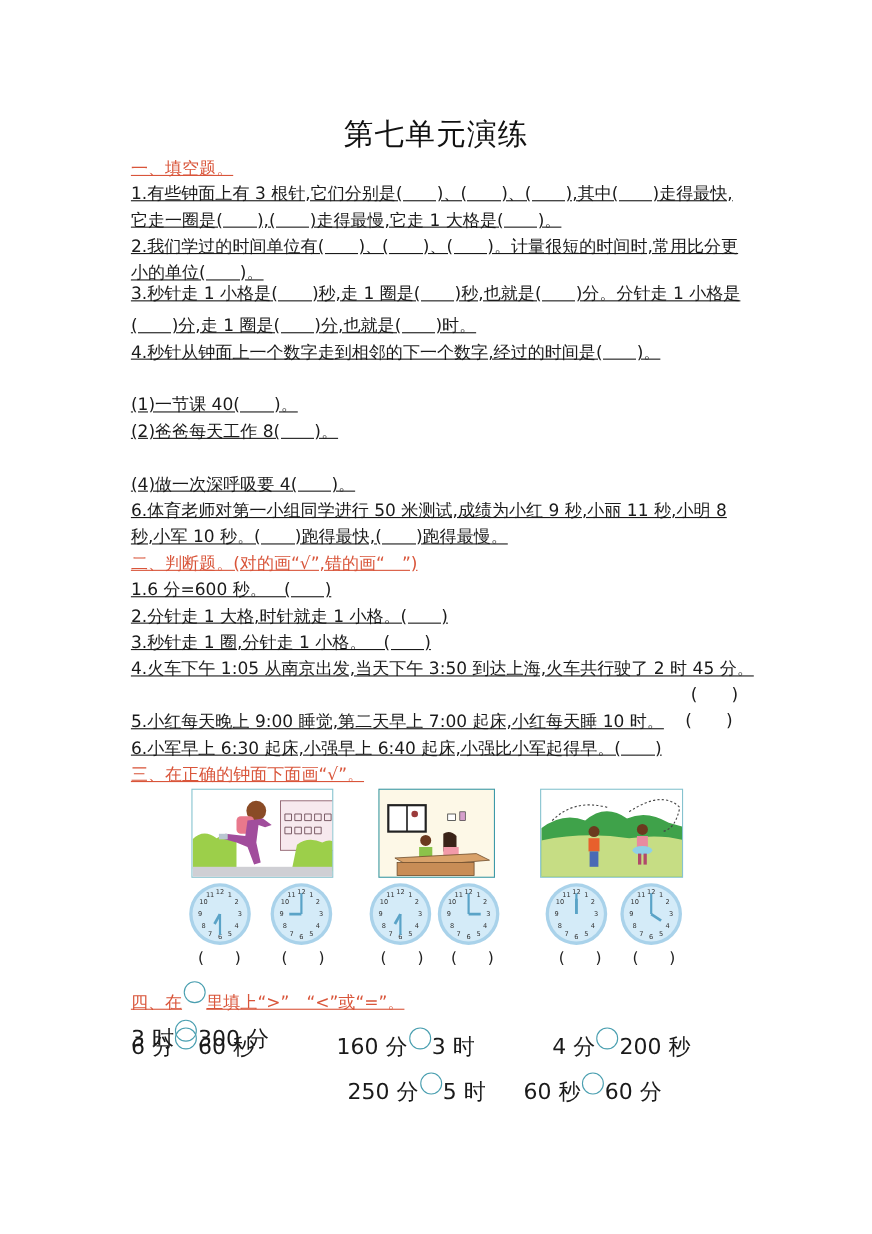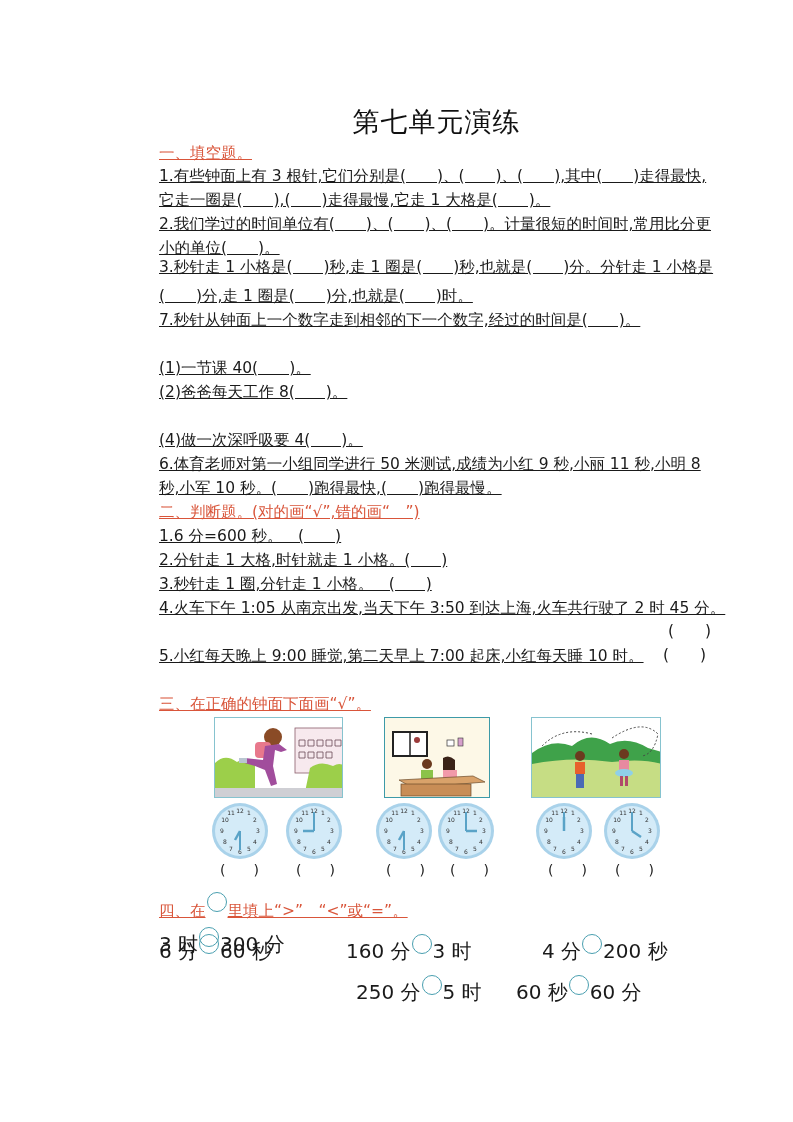--- a/index.html
+++ b/index.html
@@ -1,18 +1,18 @@
 <!DOCTYPE html>
 <html><head>
 <meta charset="utf-8">
 <style>
   html, body { margin: 0; padding: 0; background: #ffffff; }
   body { width: 793px; height: 1122px; position: relative; overflow: hidden;
          font-family: "DejaVu Sans", "Liberation Sans", sans-serif; color: #1a1a1a; }
-  .page { position: absolute; left: 0; top: 0; width: 672px; height: 1122px; margin-left: 40px; }
+  .page { position: absolute; left: 0; top: 0; width: 672px; height: 1122px; }
   .title { position: absolute; top: 104px; left: 0; width: 793px; text-align: center;
            font-size: 27px; letter-spacing: 1px; color: #111; }
   .line { position: absolute; left: 119px; font-size: 15.5px; line-height: 22px; white-space: pre; color: #1a1a1a; text-decoration: underline; }
   .sec { color: #d9553a; }
   .right-paren { position: absolute; font-size: 15.5px; white-space: pre; }
   .pic { position: absolute; border: 1px solid #86c3cf; box-sizing: border-box; overflow: hidden; }
   .clock { position: absolute; width: 58px; height: 58px; }
   .ans { position: absolute; font-size: 14px; white-space: pre; color: #222; }
   .cmp { position: absolute; font-size: 20px; white-space: pre; }
   .oval { display: inline-block; width: 20px; height: 20px; border: 1px solid #4a9fb0; border-radius: 50%;
@@ -24,35 +24,36 @@
 <div class="page">
   <div class="title">第七单元演练</div>
 
   <div class="line sec" style="top:142px">一、填空题。</div>
   <div class="line" style="top:165px">1.有些钟面上有 3 根针,它们分别是(　　)、(　　)、(　　),其中(　　)走得最快,</div>
   <div class="line" style="top:189px">它走一圈是(　　),(　　)走得最慢,它走 1 大格是(　　)。</div>
   <div class="line" style="top:213px">2.我们学过的时间单位有(　　)、(　　)、(　　)。计量很短的时间时,常用比分更</div>
   <div class="line" style="top:237px">小的单位(　　)。</div>
   <div class="line" style="top:256px">3.秒针走 1 小格是(　　)秒,走 1 圈是(　　)秒,也就是(　　)分。分针走 1 小格是</div>
   <div class="line" style="top:285px">(　　)分,走 1 圈是(　　)分,也就是(　　)时。</div>
-  <div class="line" style="top:309px">7.秒针从钟面上一个数字走到相邻的下一个数字,经过的时间是(　　)。</div>
+  <div class="line" style="top:309px">4.秒针从钟面上一个数字走到相邻的下一个数字,经过的时间是(　　)。</div>
   <div class="line" style="top:357px">(1)一节课 40(　　)。</div>
   <div class="line" style="top:381px">(2)爸爸每天工作 8(　　)。</div>
   <div class="line" style="top:429px">(4)做一次深呼吸要 4(　　)。</div>
   <div class="line" style="top:453px">6.体育老师对第一小组同学进行 50 米测试,成绩为小红 9 秒,小丽 11 秒,小明 8</div>
   <div class="line" style="top:477px">秒,小军 10 秒。(　　)跑得最快,(　　)跑得最慢。</div>
 
   <div class="line sec" style="top:501px">二、判断题。(对的画“√”,错的画“　”)</div>
   <div class="line" style="top:525px">1.6 分=600 秒。　(　　)</div>
   <div class="line" style="top:549px">2.分针走 1 大格,时针就走 1 小格。(　　)</div>
   <div class="line" style="top:573px">3.秒针走 1 圈,分针走 1 小格。　(　　)</div>
   <div class="line" style="top:597px">4.火车下午 1:05 从南京出发,当天下午 3:50 到达上海,火车共行驶了 2 时 45 分。</div>
   <div class="right-paren" style="top:621px; left:628px">(　　)</div>
   <div class="line" style="top:645px">5.小红每天晚上 9:00 睡觉,第二天早上 7:00 起床,小红每天睡 10 时。</div>
   <div class="right-paren" style="top:645px; left:623px">(　　)</div>
+  <div class="line" style="top:669px">6.小军早上 6:30 起床,小强早上 6:40 起床,小强比小军起得早。(　　)</div>
 
   <div class="line sec" style="top:693px">三、在正确的钟面下面画“√”。</div>
 
   <div class="pic" style="left:174px; top:717px; width:129px; height:81px; background:#ffffff">
     <svg width="129" height="81" viewBox="0 0 129 81">
       <rect x="80" y="10" width="49" height="45" fill="#f7e9ee" stroke="#8b5d6a" stroke-width="0.8"></rect>
       <g stroke="#6b4a55" stroke-width="0.8" fill="none">
         <path d="M84 22h6v6h-6zM93 22h6v6h-6zM102 22h6v6h-6zM111 22h6v6h-6zM120 22h6v6h-6z"></path>
         <path d="M84 34h6v6h-6zM93 34h6v6h-6zM102 34h6v6h-6zM111 34h6v6h-6z"></path>
       </g>

